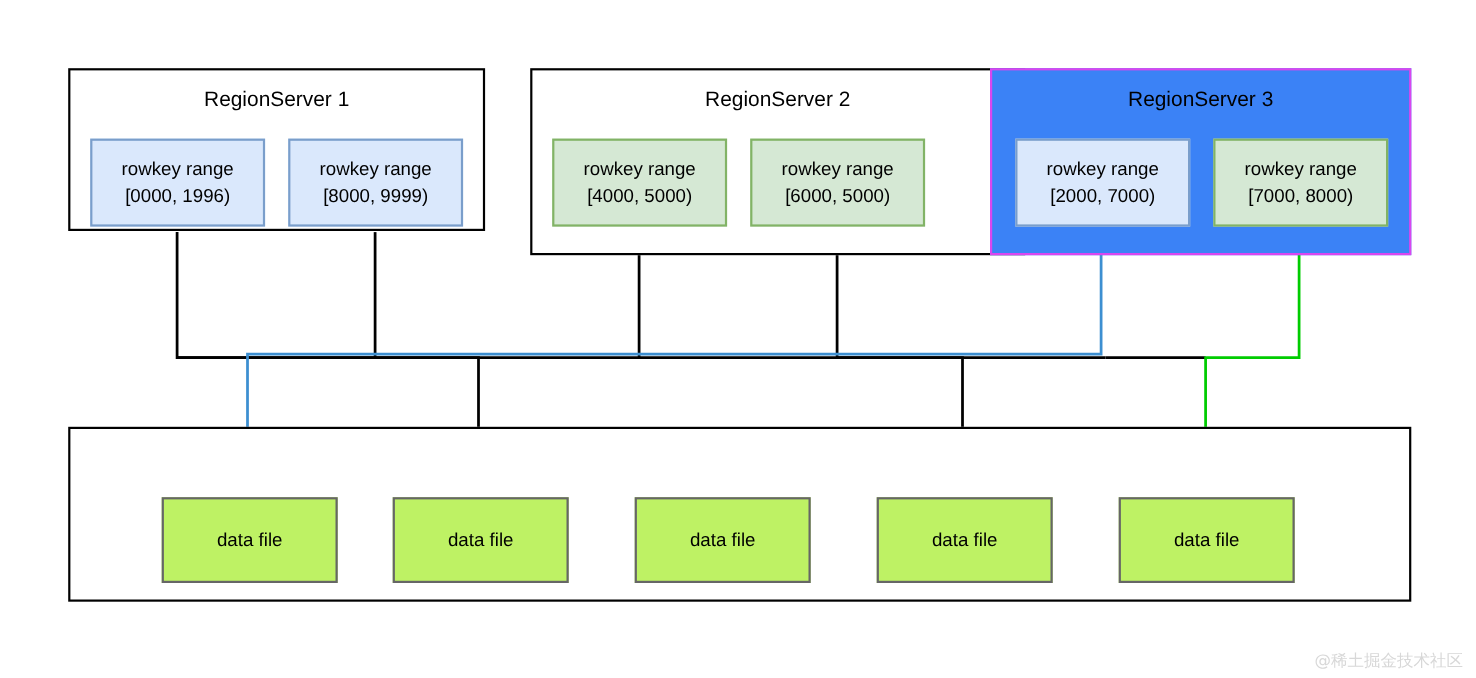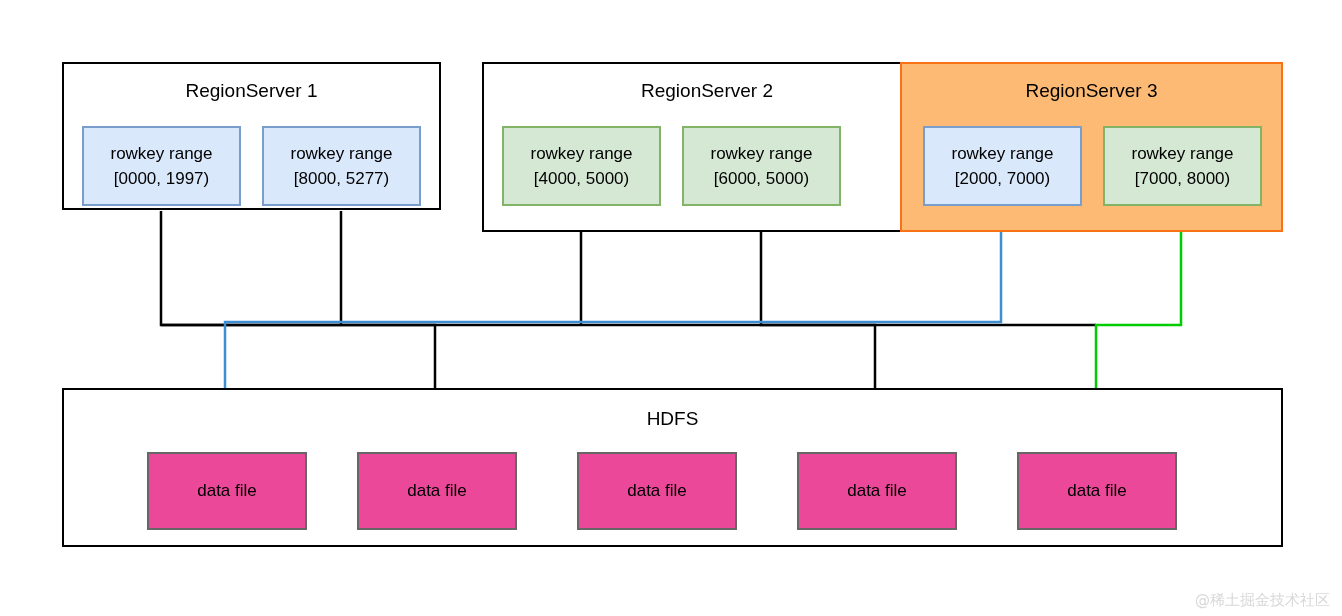--- a/index.html
+++ b/index.html
@@ -25,22 +25,22 @@
     height: 616px;
     pointer-events: none;
   }
   .rs-box {
     position: absolute;
     box-sizing: border-box;
     border: 2px solid #000000;
     background: #ffffff;
   }
   .rs-box.highlight {
-    border: 2px solid #f97316;
-    background: #fdba74;
+    border: 2px solid #d946ef;
+    background: #3b82f6;
   }
   .rs-title {
     position: absolute;
     left: 0;
     right: 0;
     top: 16px;
     text-align: center;
     font-size: 19px;
     color: #000000;
     white-space: nowrap;
@@ -77,21 +77,21 @@
     left: 0;
     right: 0;
     top: 18px;
     text-align: center;
     font-size: 19px;
     color: #000000;
   }
   .datafile {
     position: absolute;
     box-sizing: border-box;
-    background: #ec4899;
+    background: #bef264;
     border: 2px solid #666666;
     display: flex;
     align-items: center;
     justify-content: center;
     font-size: 17px;
     color: #000000;
   }
   .watermark {
     position: absolute;
     right: 12px;
@@ -135,25 +135,25 @@
 
     <path d="M 1001 211 L 1001 322 L 225 322 L 225 446" fill="none" stroke="#3d8fd1" stroke-width="2.5" marker-end="url(#arrow-blue)"></path>
 
     <path d="M 1181 211 L 1181 325 L 1096 325 L 1096 446" fill="none" stroke="#00cc00" stroke-width="2.5" marker-end="url(#arrow-green)"></path>
   </svg>
 
   <div class="rs-box" style="left:62px; top:62px; width:379px; height:148px;">
     <div class="rs-title">RegionServer 1</div>
     <div class="region blue" style="left:18px; top:62px; width:159px; height:80px;">
       <span class="region-line">rowkey range</span>
-      <span class="region-line">[0000, 1997)</span>
+      <span class="region-line">[0000, 1996)</span>
     </div>
     <div class="region blue" style="left:198px; top:62px; width:159px; height:80px;">
       <span class="region-line">rowkey range</span>
-      <span class="region-line">[8000, 5277)</span>
+      <span class="region-line">[8000, 9999)</span>
     </div>
   </div>
 
   <div class="rs-box" style="left:482px; top:62px; width:450px; height:170px;">
     <div class="rs-title">RegionServer 2</div>
     <div class="region green" style="left:18px; top:62px; width:159px; height:80px;">
       <span class="region-line">rowkey range</span>
       <span class="region-line">[4000, 5000)</span>
     </div>
     <div class="region green" style="left:198px; top:62px; width:159px; height:80px;">
@@ -168,21 +168,20 @@
       <span class="region-line">rowkey range</span>
       <span class="region-line">[2000, 7000)</span>
     </div>
     <div class="region green" style="left:201px; top:62px; width:159px; height:80px;">
       <span class="region-line">rowkey range</span>
       <span class="region-line">[7000, 8000)</span>
     </div>
   </div>
 
   <div class="hdfs-box" style="left:62px; top:388px; width:1221px; height:159px;">
-    <div class="hdfs-title">HDFS</div>
     <div class="datafile" style="left:83px; top:62px; width:160px; height:78px;">
       <span>data file</span>
     </div>
     <div class="datafile" style="left:293px; top:62px; width:160px; height:78px;">
       <span>data file</span>
     </div>
     <div class="datafile" style="left:513px; top:62px; width:160px; height:78px;">
       <span>data file</span>
     </div>
     <div class="datafile" style="left:733px; top:62px; width:160px; height:78px;">

